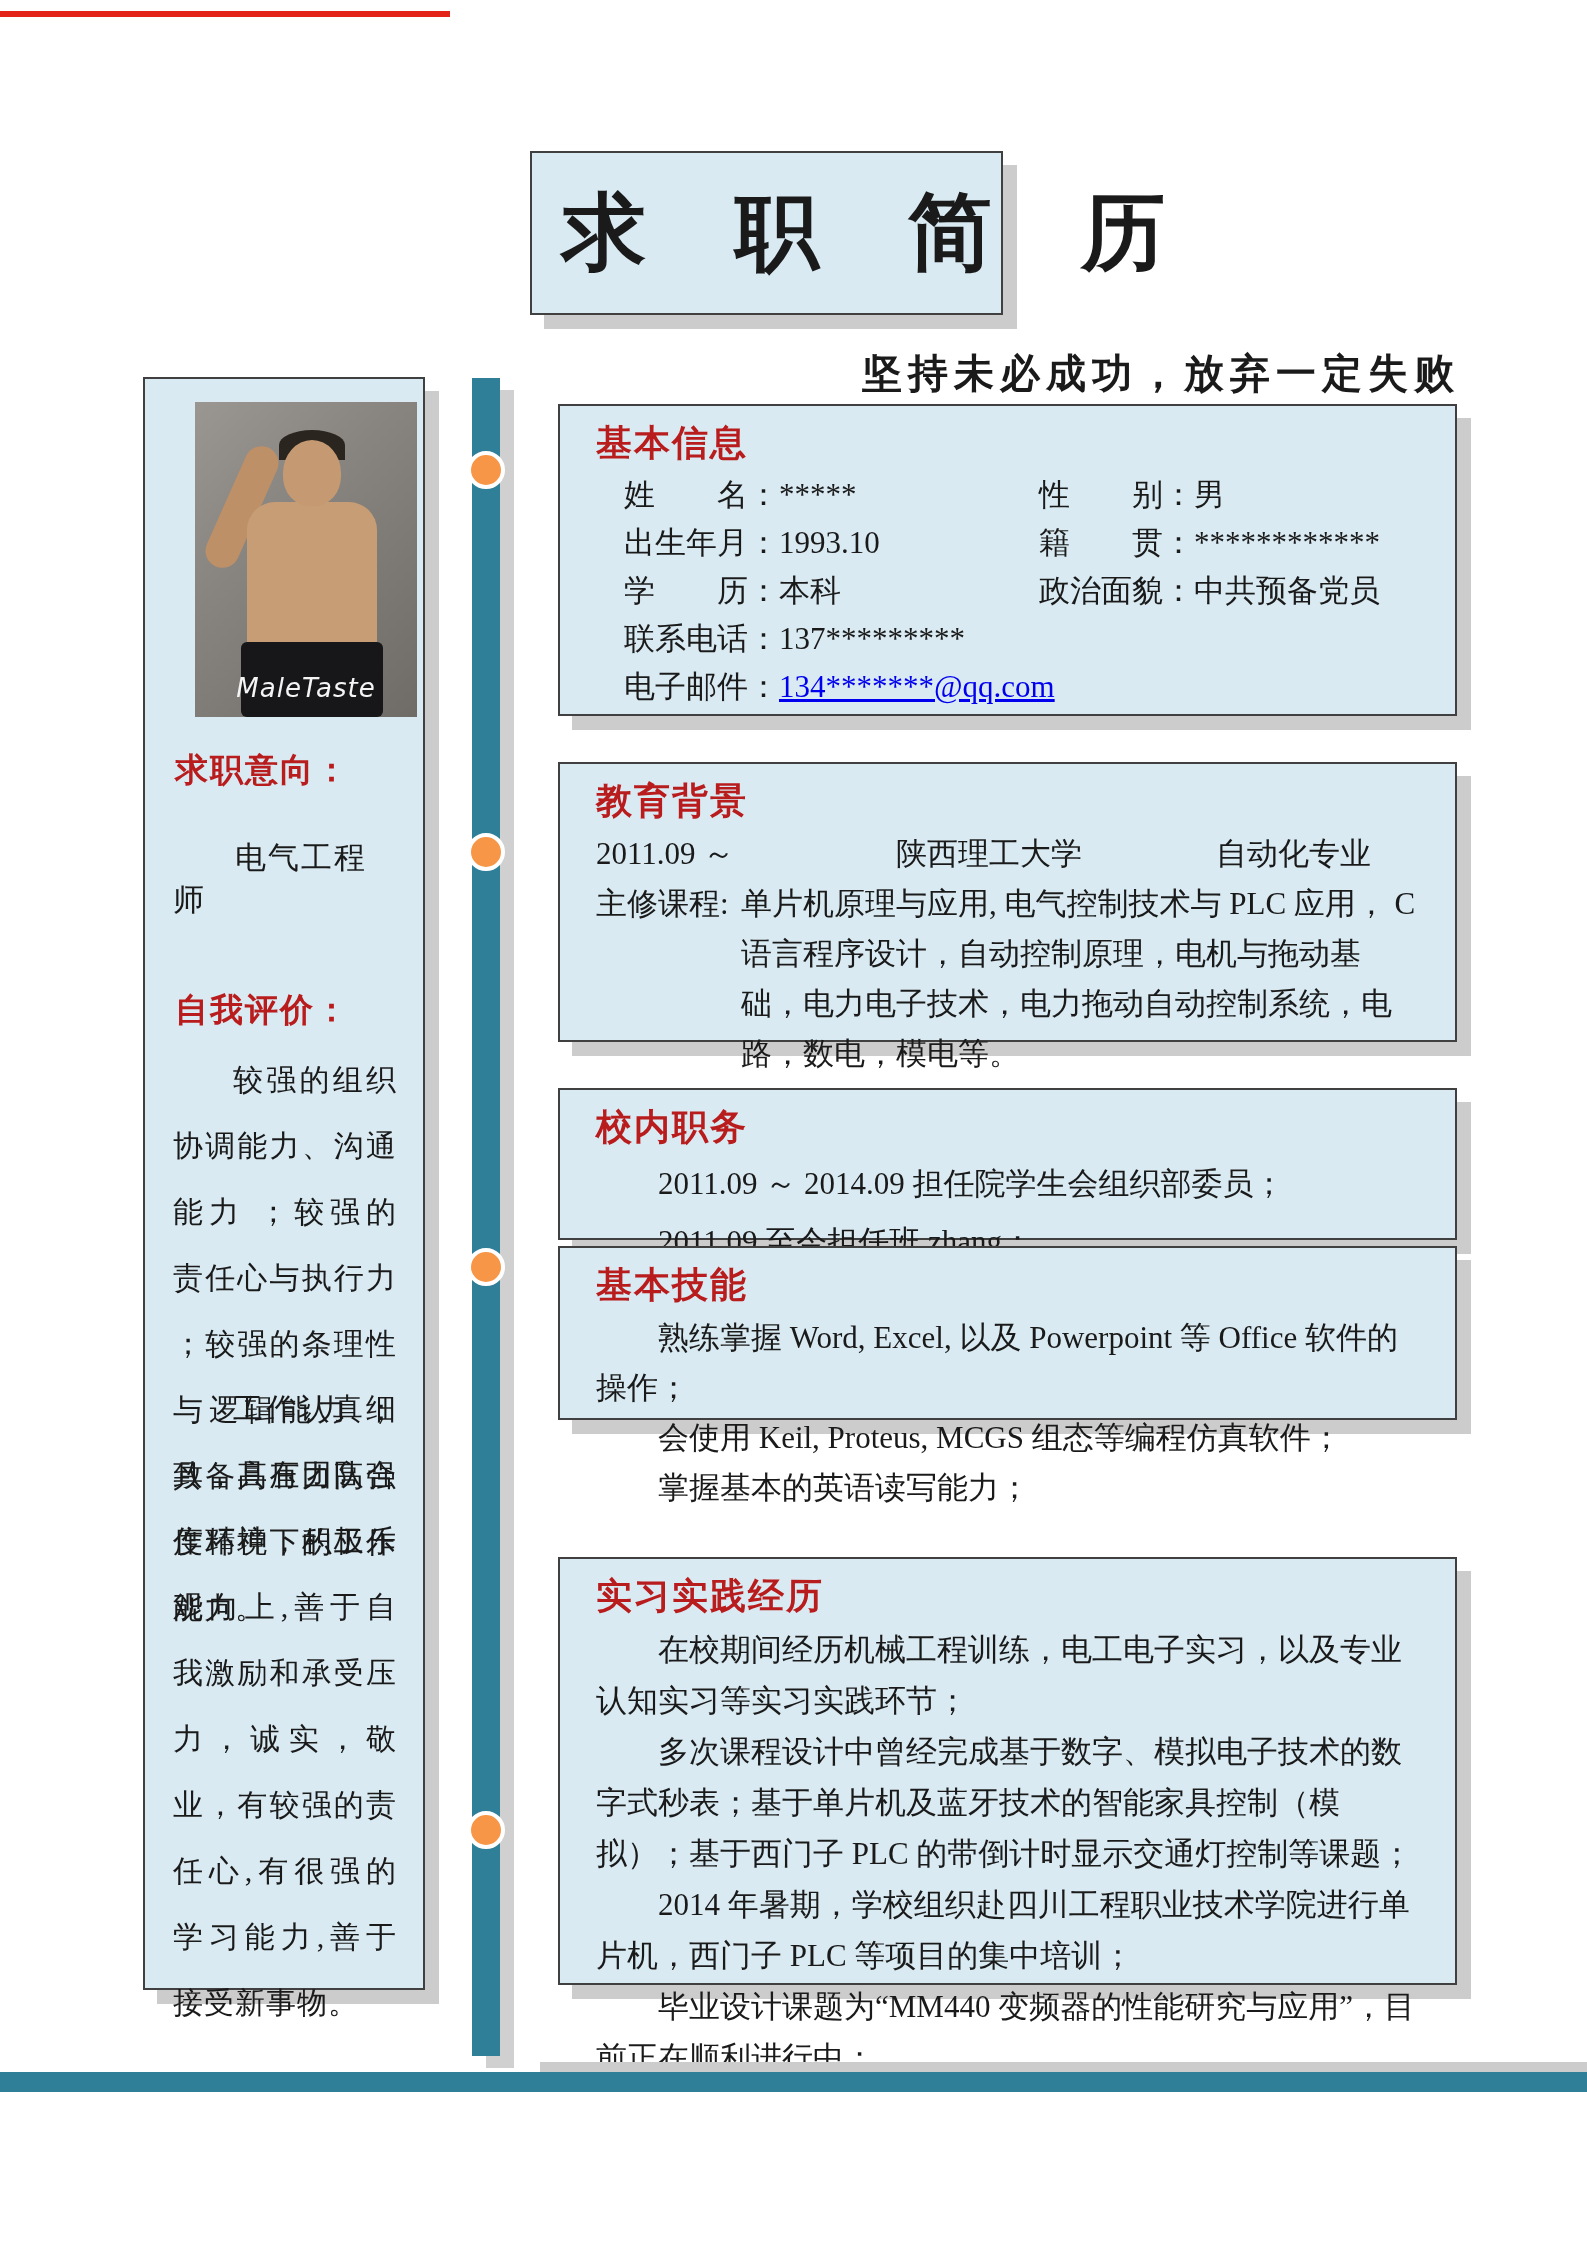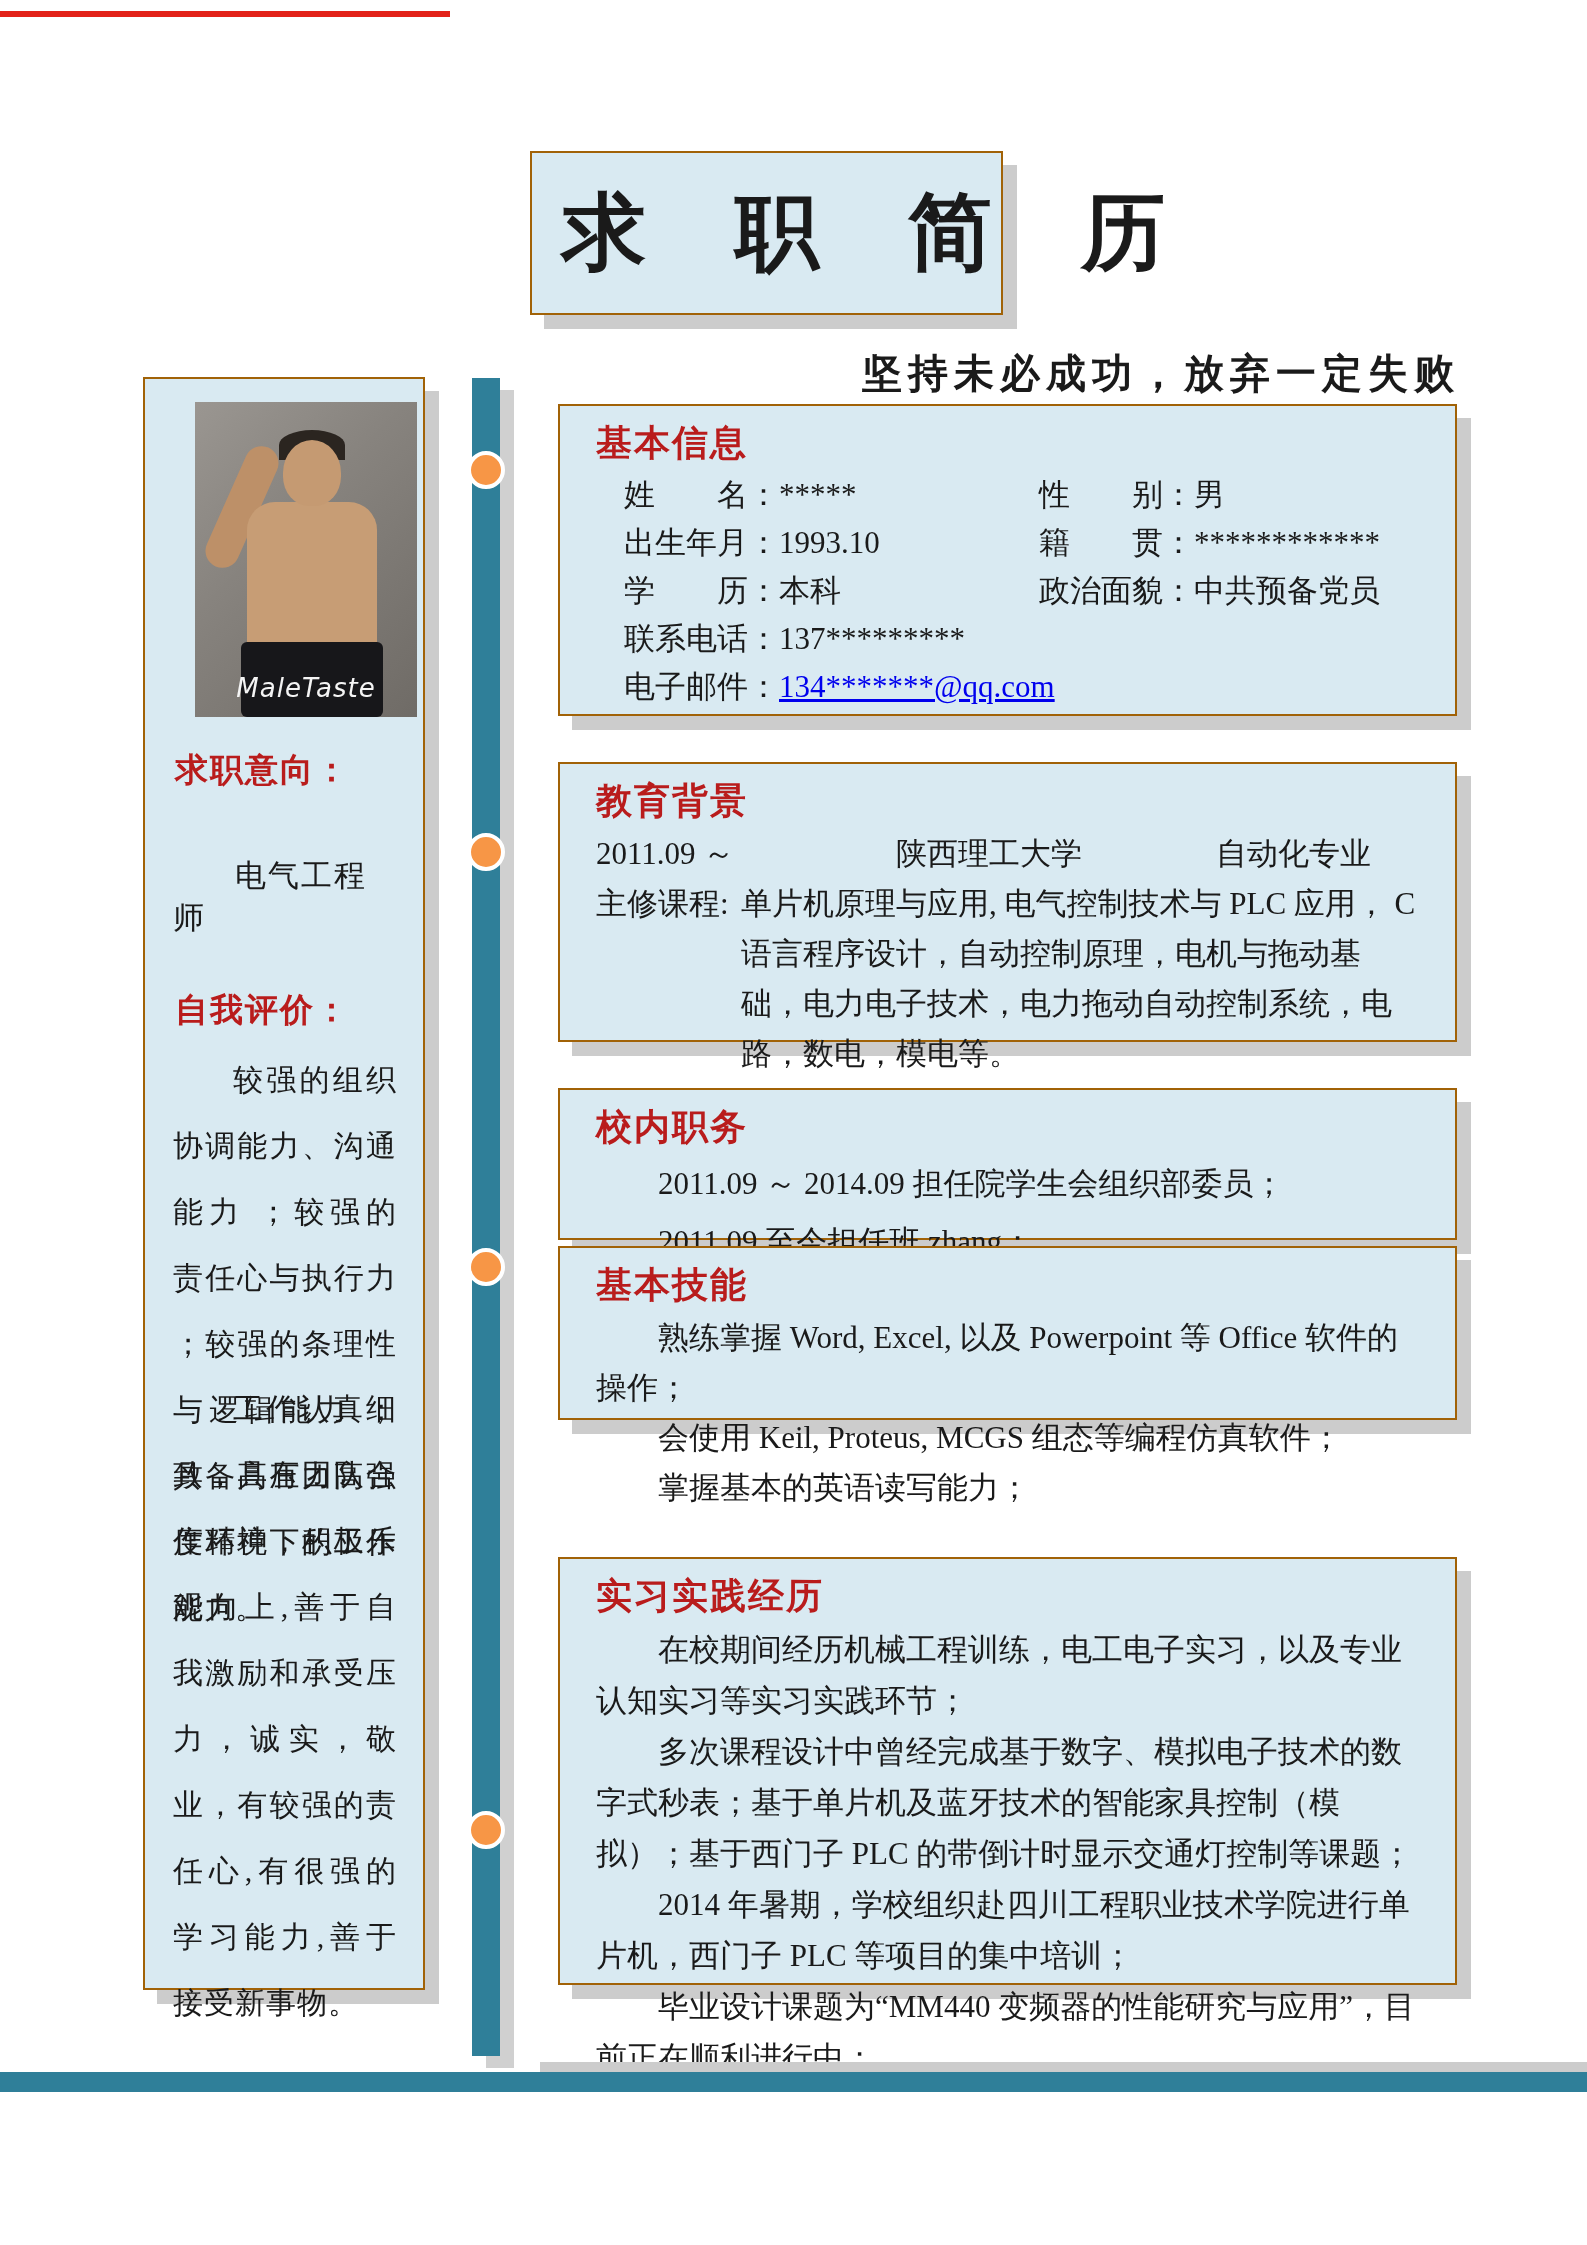--- a/index.html
+++ b/index.html
@@ -1,21 +1,21 @@
 <!DOCTYPE html>
 <html><head>
 <meta charset="utf-8">
 <style>
   html,body{margin:0;padding:0;background:#ffffff;}
   #page{
     position:relative;width:1587px;height:2245px;background:#ffffff;
     font-family:"Liberation Serif", serif;color:#1a1a1a;overflow:hidden;
   }
   .box{
-    position:absolute;background:#d9eaf2;border:2px solid #a16207;
+    position:absolute;background:#d9eaf2;border:2px solid #404040;
     box-shadow:14px 14px 0 #cccccc;box-sizing:border-box;
   }
   .sec-h{
     color:#b91c1c;font-weight:bold;font-size:36px;line-height:1.2;
     letter-spacing:2px;margin:0 0 6px 0;
   }
   .rbox{left:558px;width:899px;padding:16px 34px 10px 36px;}
   .btxt{font-size:31px;line-height:48px;}
   
   #top-red{position:absolute;left:0;top:11px;width:450px;height:6px;background:#e32219;}
@@ -99,21 +99,21 @@
   <div id="left-box" class="box">
     <div id="photo">
       <div class="ph-arm"></div>
       <div class="ph-torso"></div>
       <div class="ph-hair"></div>
       <div class="ph-head"></div>
       <div class="ph-shorts"></div>
       <div id="photo-watermark">MaleTaste</div>
     </div>
     <div class="left-h sec-h" style="top:372px">求职意向：</div>
-    <div id="objective-value" style="top:476px">电气工程师</div>
+    <div id="objective-value" style="top:458px">电气工程师</div>
     <div class="left-h sec-h" style="top:612px">自我评价：</div>
     <p class="left-p" style="top:668px">较强的组织协调能力、沟通能力 ；较强的责任心与执行力 ；较强的条理性与逻辑能力 ；具备高压力高强度环境下的工作能力。</p>
     <p class="left-p" style="top:997px">工作认真细致，具有团队合作精神，积极乐观向上,善于自我激励和承受压力，诚实，敬业，有较强的责任心,有很强的学习能力,善于接受新事物。</p>
   </div>
 
   <div class="box rbox" style="top:404px;height:312px">
     <div class="sec-h">基本信息</div>
     <div class="btxt">
       <div class="bi-row">
         <div class="bi-cell"><span class="label">姓　　名：</span><span>*****</span></div>

